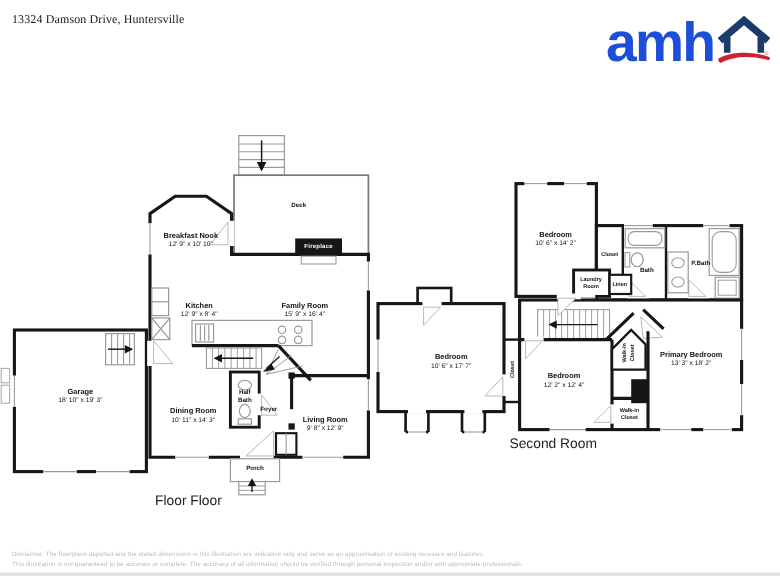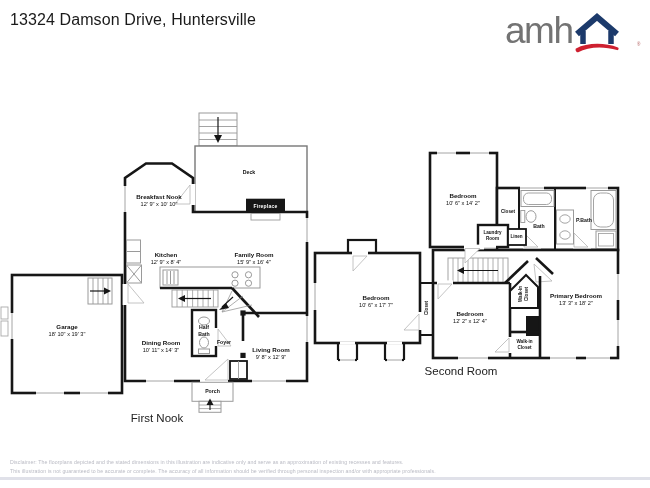--- a/index.html
+++ b/index.html
@@ -1,20 +1,20 @@
 <!DOCTYPE html>
 <html><head>
 <meta charset="utf-8">
 <style>
   html,body{margin:0;padding:0;}
   body{width:650px;height:488px;background:#fff;font-family:"Liberation Sans",sans-serif;}
   .page{position:absolute;top:0;left:0;width:650px;height:488px;background:#fff;overflow:hidden;}
-  .addr{position:absolute;left:10px;top:11px;font-size:16px;color:#1a1a1a;letter-spacing:.1px;}
+  .addr{position:absolute;left:10px;top:11px;font-size:10px;color:#1a1a1a;letter-spacing:.1px;font-family:Liberation Serif, serif;}
   .logo{position:absolute;left:505px;top:14px;display:flex;align-items:flex-start;}
-  .logo .brand{font-size:37px;font-weight:normal;color:#737373;letter-spacing:-1.5px;line-height:.92;}
+  .logo .brand{font-size:46px;font-weight:bold;color:#1d4ed8;letter-spacing:-1.5px;line-height:.92;}
   .logo svg{margin-left:2px;margin-top:-2px;}
   .reg{position:absolute;left:637px;top:42px;font-size:4.5px;color:#b05a5a;}
   svg.plan{position:absolute;left:0;top:0;}
   .lbl{position:absolute;transform:translate(-50%,-50%);text-align:center;color:#111;white-space:nowrap;line-height:1.3;}
   .rot{transform:translate(-50%,-50%) rotate(-90deg);}
   .nm{font-weight:bold;font-size:6.2px;}
   .dm{font-size:5.6px;}
   .sm{font-weight:bold;font-size:5.2px;}
   .xs{font-weight:bold;font-size:4.6px;}
   .fp{color:#fff;font-weight:bold;font-size:5px;letter-spacing:.2px;}
@@ -323,21 +323,21 @@
   <div class="lbl" style="left:224px;top:342px;">
       <div class="sm">Foyer</div>
     </div>
   <div class="lbl" style="left:271px;top:354px;">
     <div class="nm">Living Room</div>
       <div class="dm">9' 8" x 12' 9"</div>
   </div>
   <div class="lbl" style="left:212.5px;top:391px;">
       <div class="sm">Porch</div>
     </div>
-  <div class="lbl cap" style="left:157px;top:418px;">First Nook</div>
+  <div class="lbl cap" style="left:157px;top:418px;">Floor Floor</div>
 
   <div class="lbl" style="left:463px;top:200px;">
     <div class="nm">Bedroom</div>
       <div class="dm">10' 6" x 14' 2"</div>
   </div>
   <div class="lbl" style="left:508px;top:212px;">
       <div class="xs">Closet</div>
     </div>
   <div class="lbl" style="left:492.5px;top:236px;">
     <div class="xs">Laundry</div>

